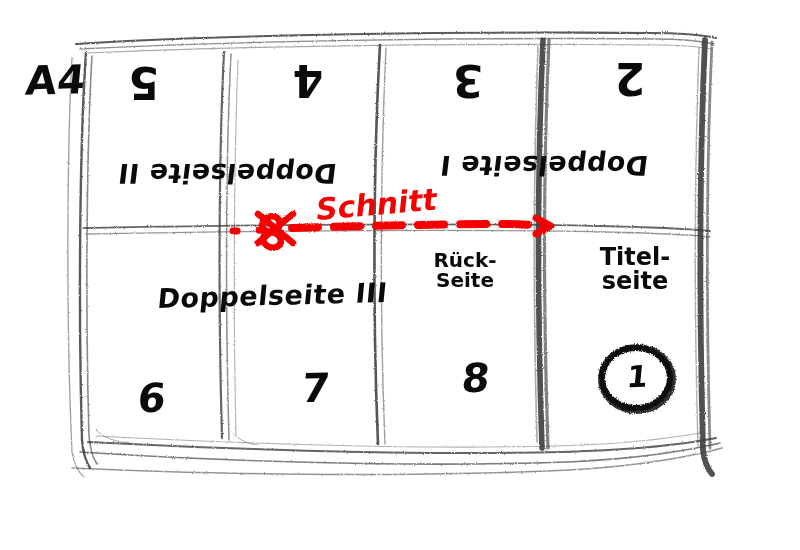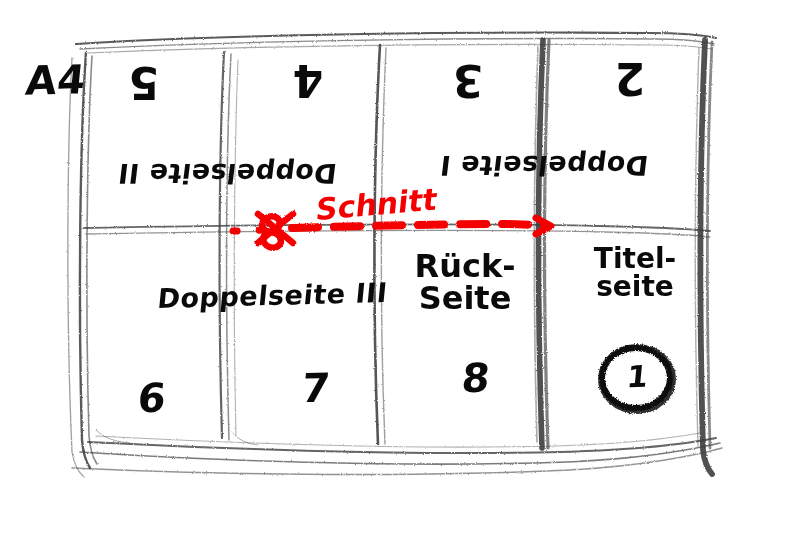--- a/index.html
+++ b/index.html
@@ -184,27 +184,27 @@
   <div class="lbl dsp flip" style="left:440px; top:152px;">Doppelseite I</div>
 
   <div class="schnitt" style="left:316px; top:192px;">Schnitt</div>
 
   <div class="lbl dsp skew" style="left:158px; top:282px;">Doppelseite III</div>
 
   <div class="lbl num-mid skew" style="left:138px; top:378px;">6</div>
 
   <div class="lbl num-mid skew" style="left:302px; top:368px;">7</div>
 
-  <div class="centerbox two-line" style="left:400px; top:250px; width:130px; font-size:32px;">
+  <div class="centerbox two-line" style="left:400px; top:250px; width:130px; font-size:20px;">
     <div class="skew">Rück-</div>
     <div class="skew">Seite</div>
   </div>
   <div class="lbl num-mid skew" style="left:462px; top:358px;">8</div>
 
-  <div class="centerbox two-line" style="left:570px; top:245px; width:130px; font-size:28px;">
+  <div class="centerbox two-line" style="left:570px; top:245px; width:130px; font-size:24px;">
     <div class="skew">Titel-</div>
     <div class="skew">seite</div>
   </div>
 
   <svg class="layer" viewBox="0 0 800 550">
     <g filter="url(#rough2)" fill="none" stroke="#0a0a0a" stroke-linecap="round">
       <ellipse cx="636" cy="378" rx="34" ry="30" stroke-width="6"></ellipse>
       <ellipse cx="637" cy="379" rx="37" ry="33" stroke-width="4" opacity="0.85"></ellipse>
     </g>
   </svg>

